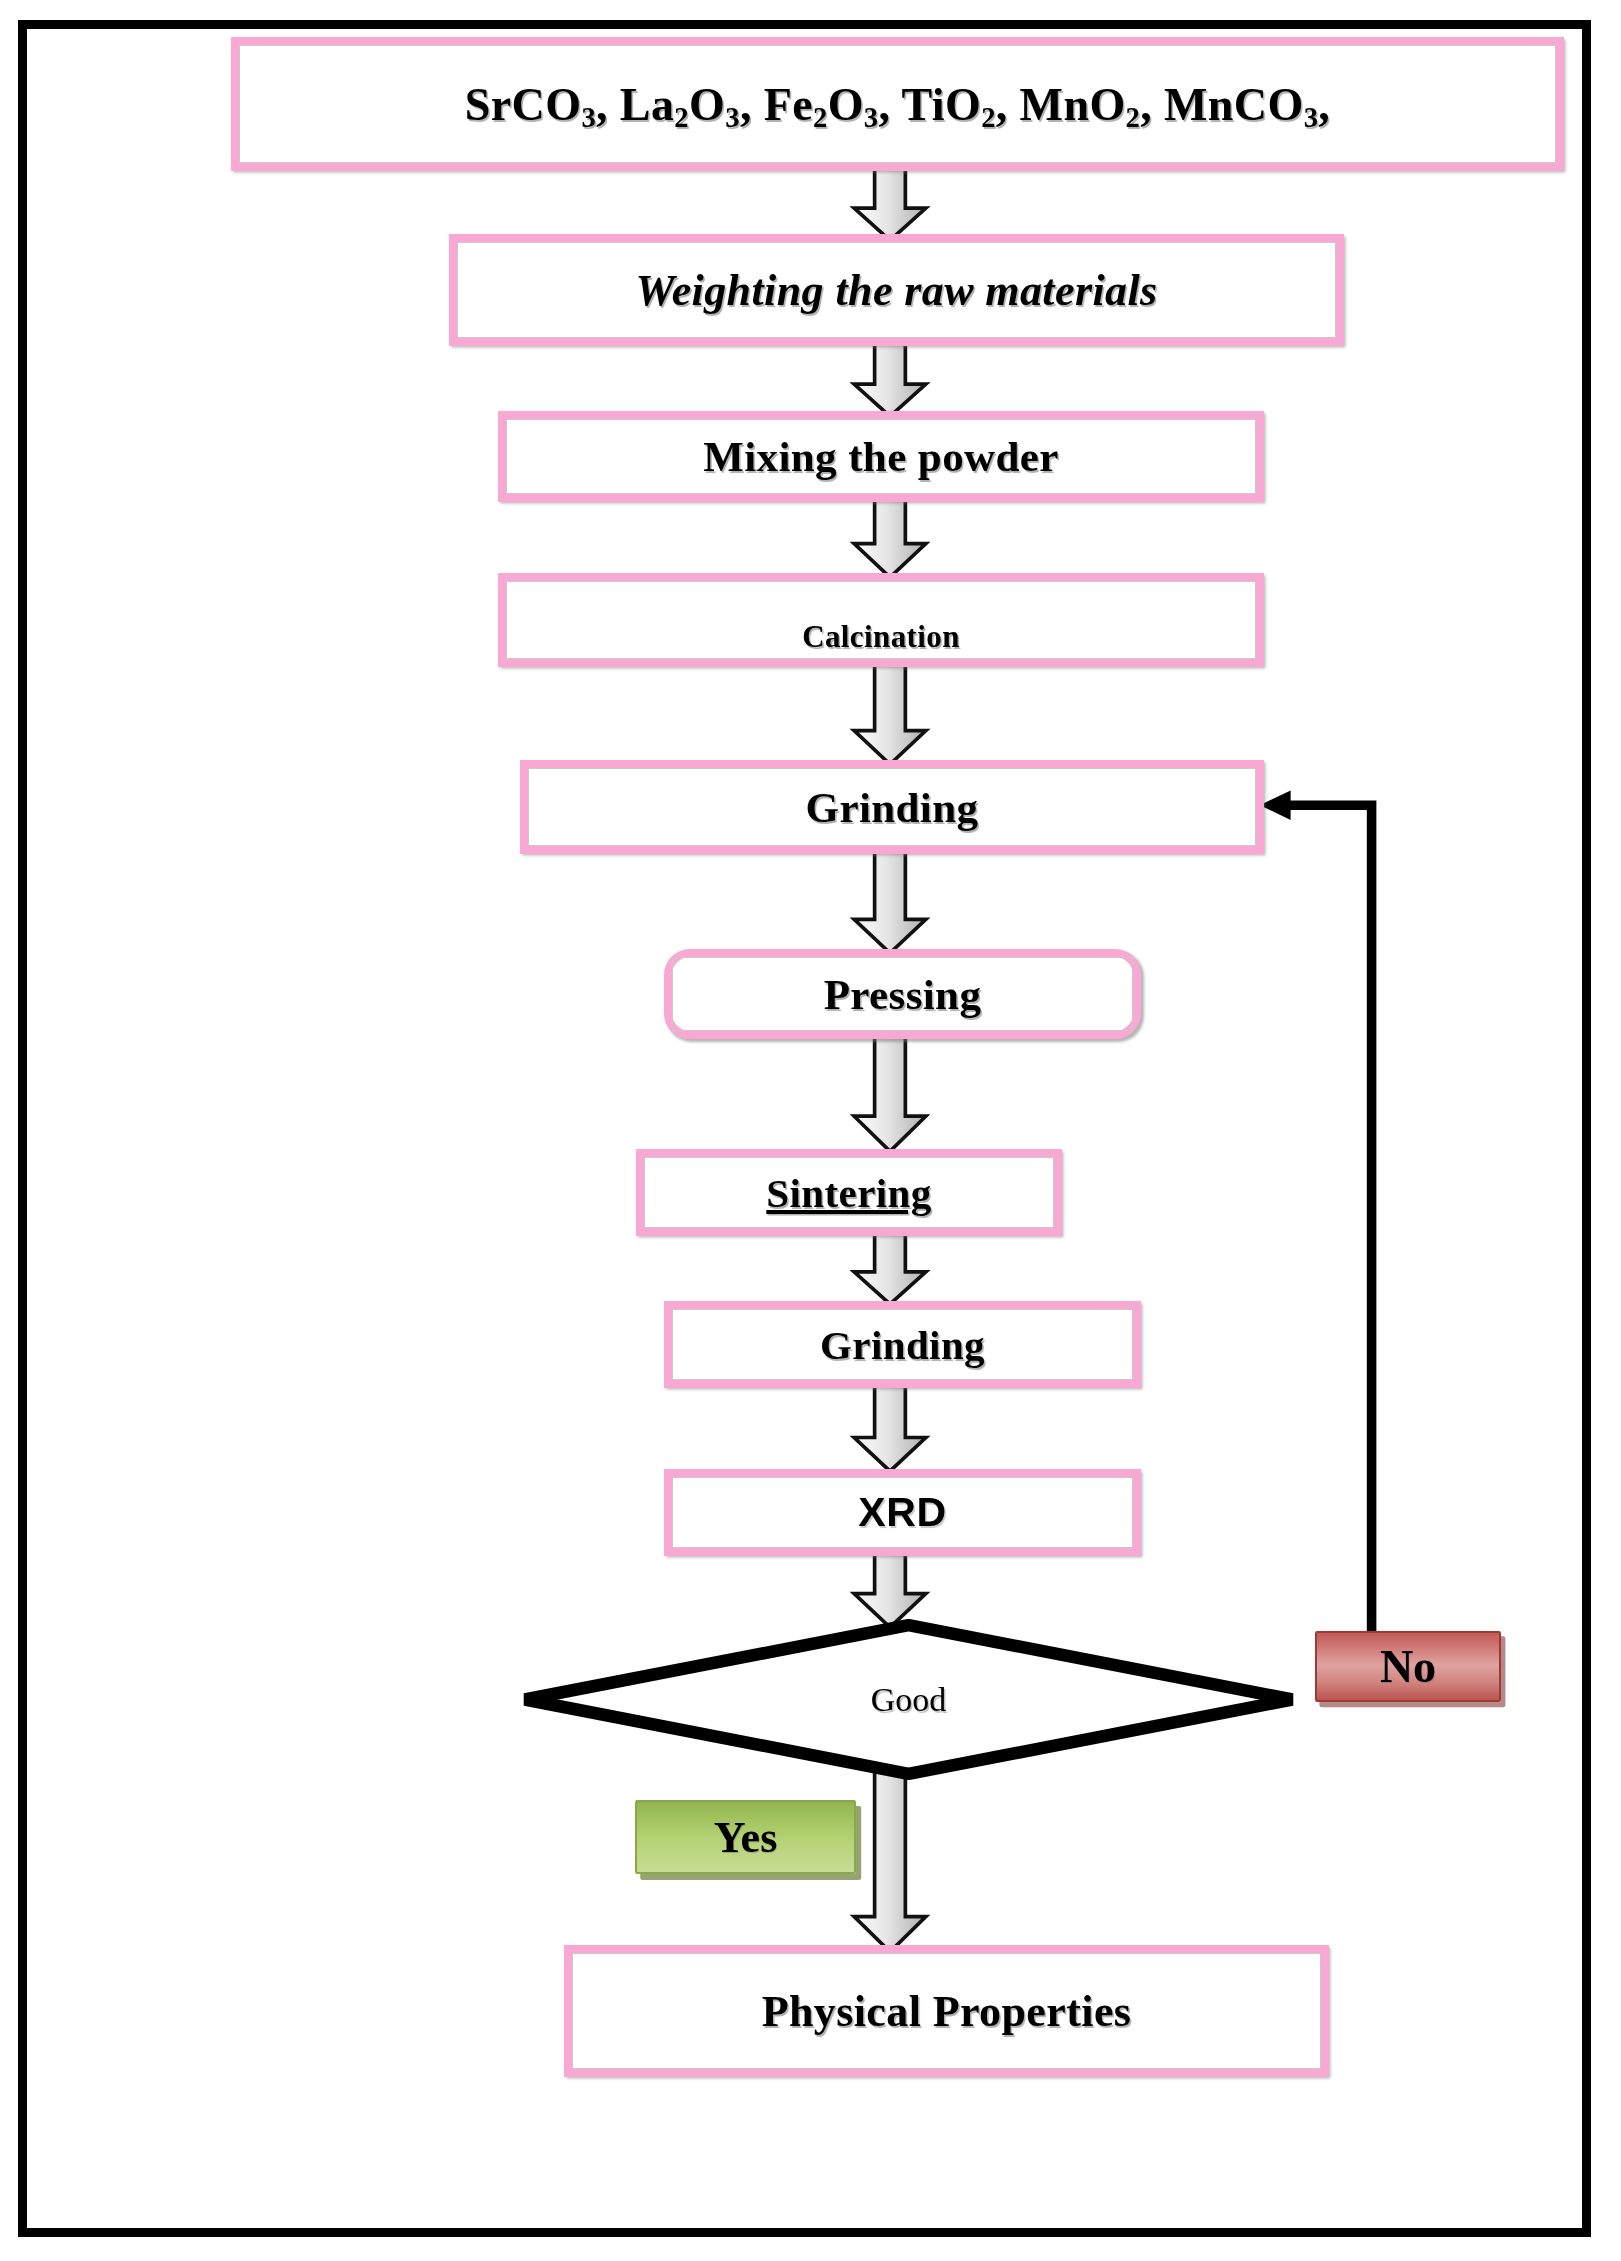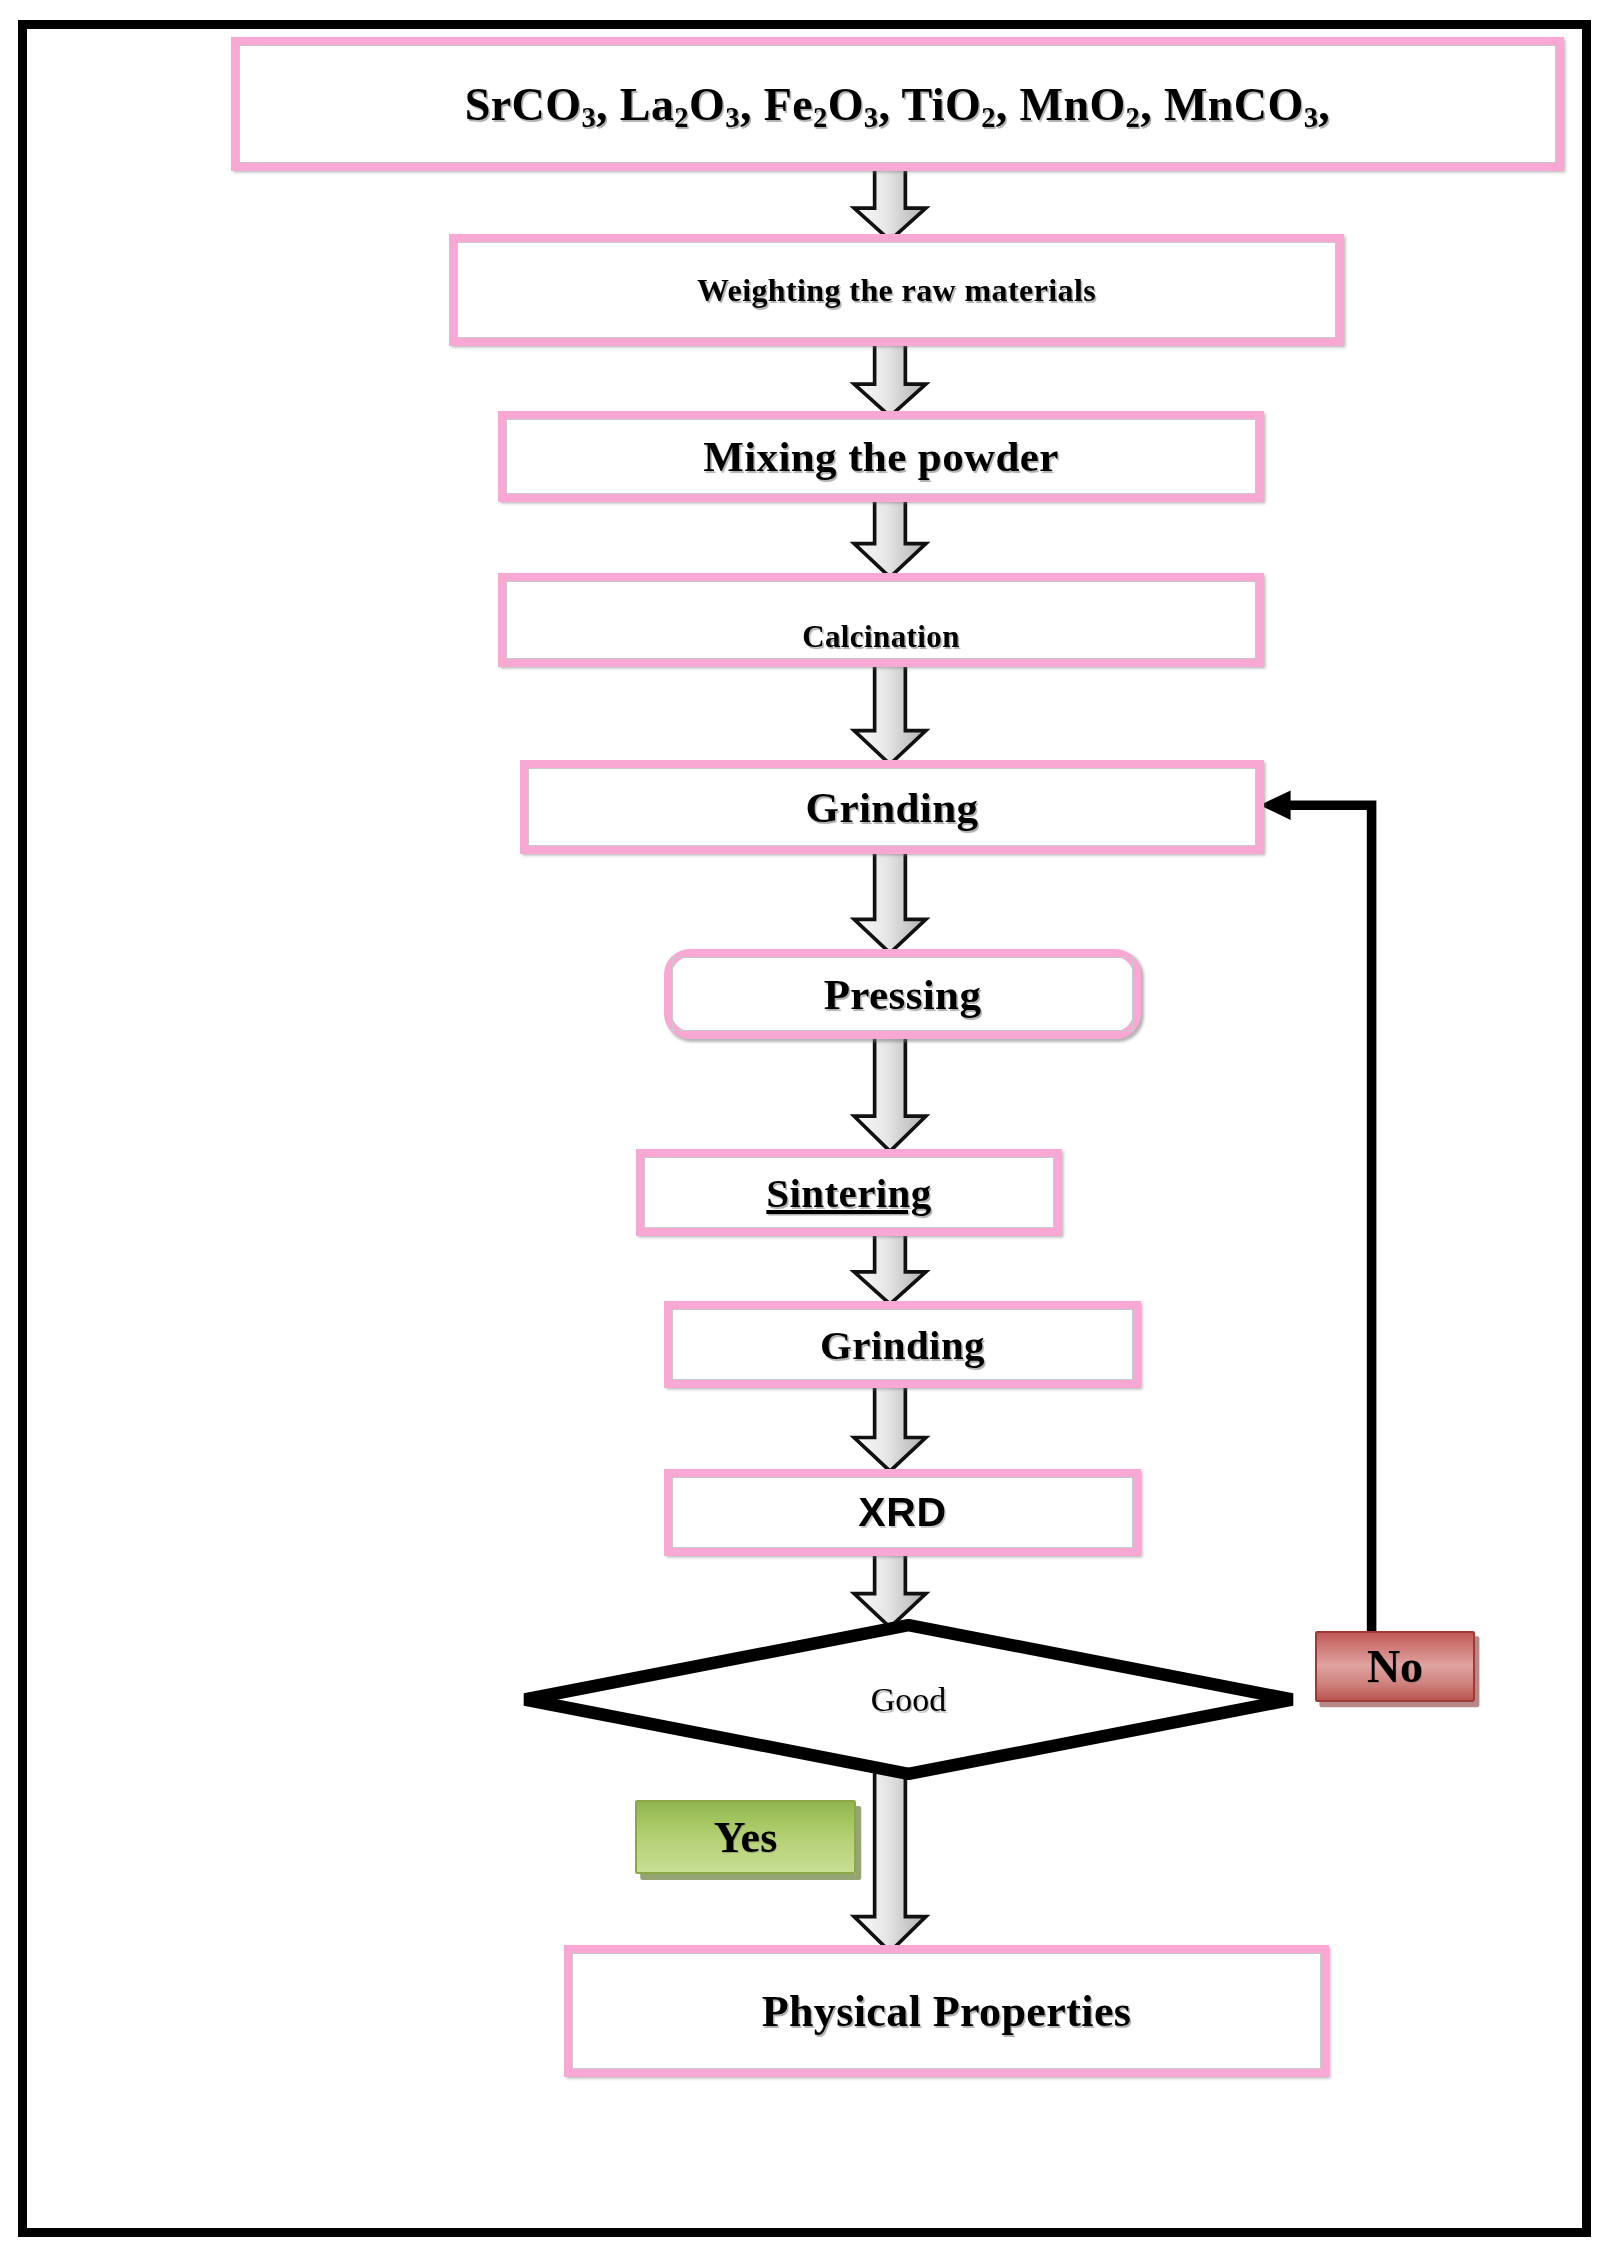--- a/index.html
+++ b/index.html
@@ -64,21 +64,21 @@
     font-weight: normal;
     letter-spacing: 0.7px;
     text-shadow: 1.5px 1.5px 0.7px rgba(120,120,120,0.4);
   }
 
   
   #box-materials  { left: 231px;  top: 37px;   width: 1333px; height: 134px; }
   #box-materials .proc-label { font-size: 46px; }
 
   #box-weighting  { left: 449px;  top: 234px;  width: 895px; height: 112px; }
-  #box-weighting .proc-label { font-size: 32px; }
+  #box-weighting .proc-label { font-size: 44px; font-style: italic; }
 
   #box-mixing     { left: 498px;  top: 411px;  width: 766px; height: 91px; text-align: center; }
   #box-mixing .proc-label { font-size: 43px; }
 
   #box-calcination{ left: 498px;  top: 573px;  width: 766px; height: 94px; }
   #box-calcination .proc-label { font-size: 31px; margin-top: 33px; }
 
   #box-grinding1  { left: 520px;  top: 760px; width: 744px; height: 94px; }
   #box-grinding1 .proc-label { font-size: 43px; }
 
@@ -152,21 +152,21 @@
   .chip-label {
     font-family: "Liberation Serif", "DejaVu Serif", serif;
     font-weight: bold;
     color: #000000;
     text-shadow: 0.7px 0.7px 0.7px rgba(90,90,90,0.4);
   }
 
   #chip-no {
     left: 1315px;
     top: 1631px;
-    width: 160px;
+    width: 186px;
     height: 71px;
     background: linear-gradient(to bottom, #c05a57 0%, #d07b78 22%, #e0a3a0 48%, #d08480 74%, #bb5450 100%);
     border: 2.2px solid #9e3a36;
     box-shadow: 4.4px 5.2px 0 rgba(120,40,36,0.55);
   }
   #chip-no .chip-label { font-size: 46px; }
 
   #chip-yes {
     left: 635px;
     top: 1800px;

